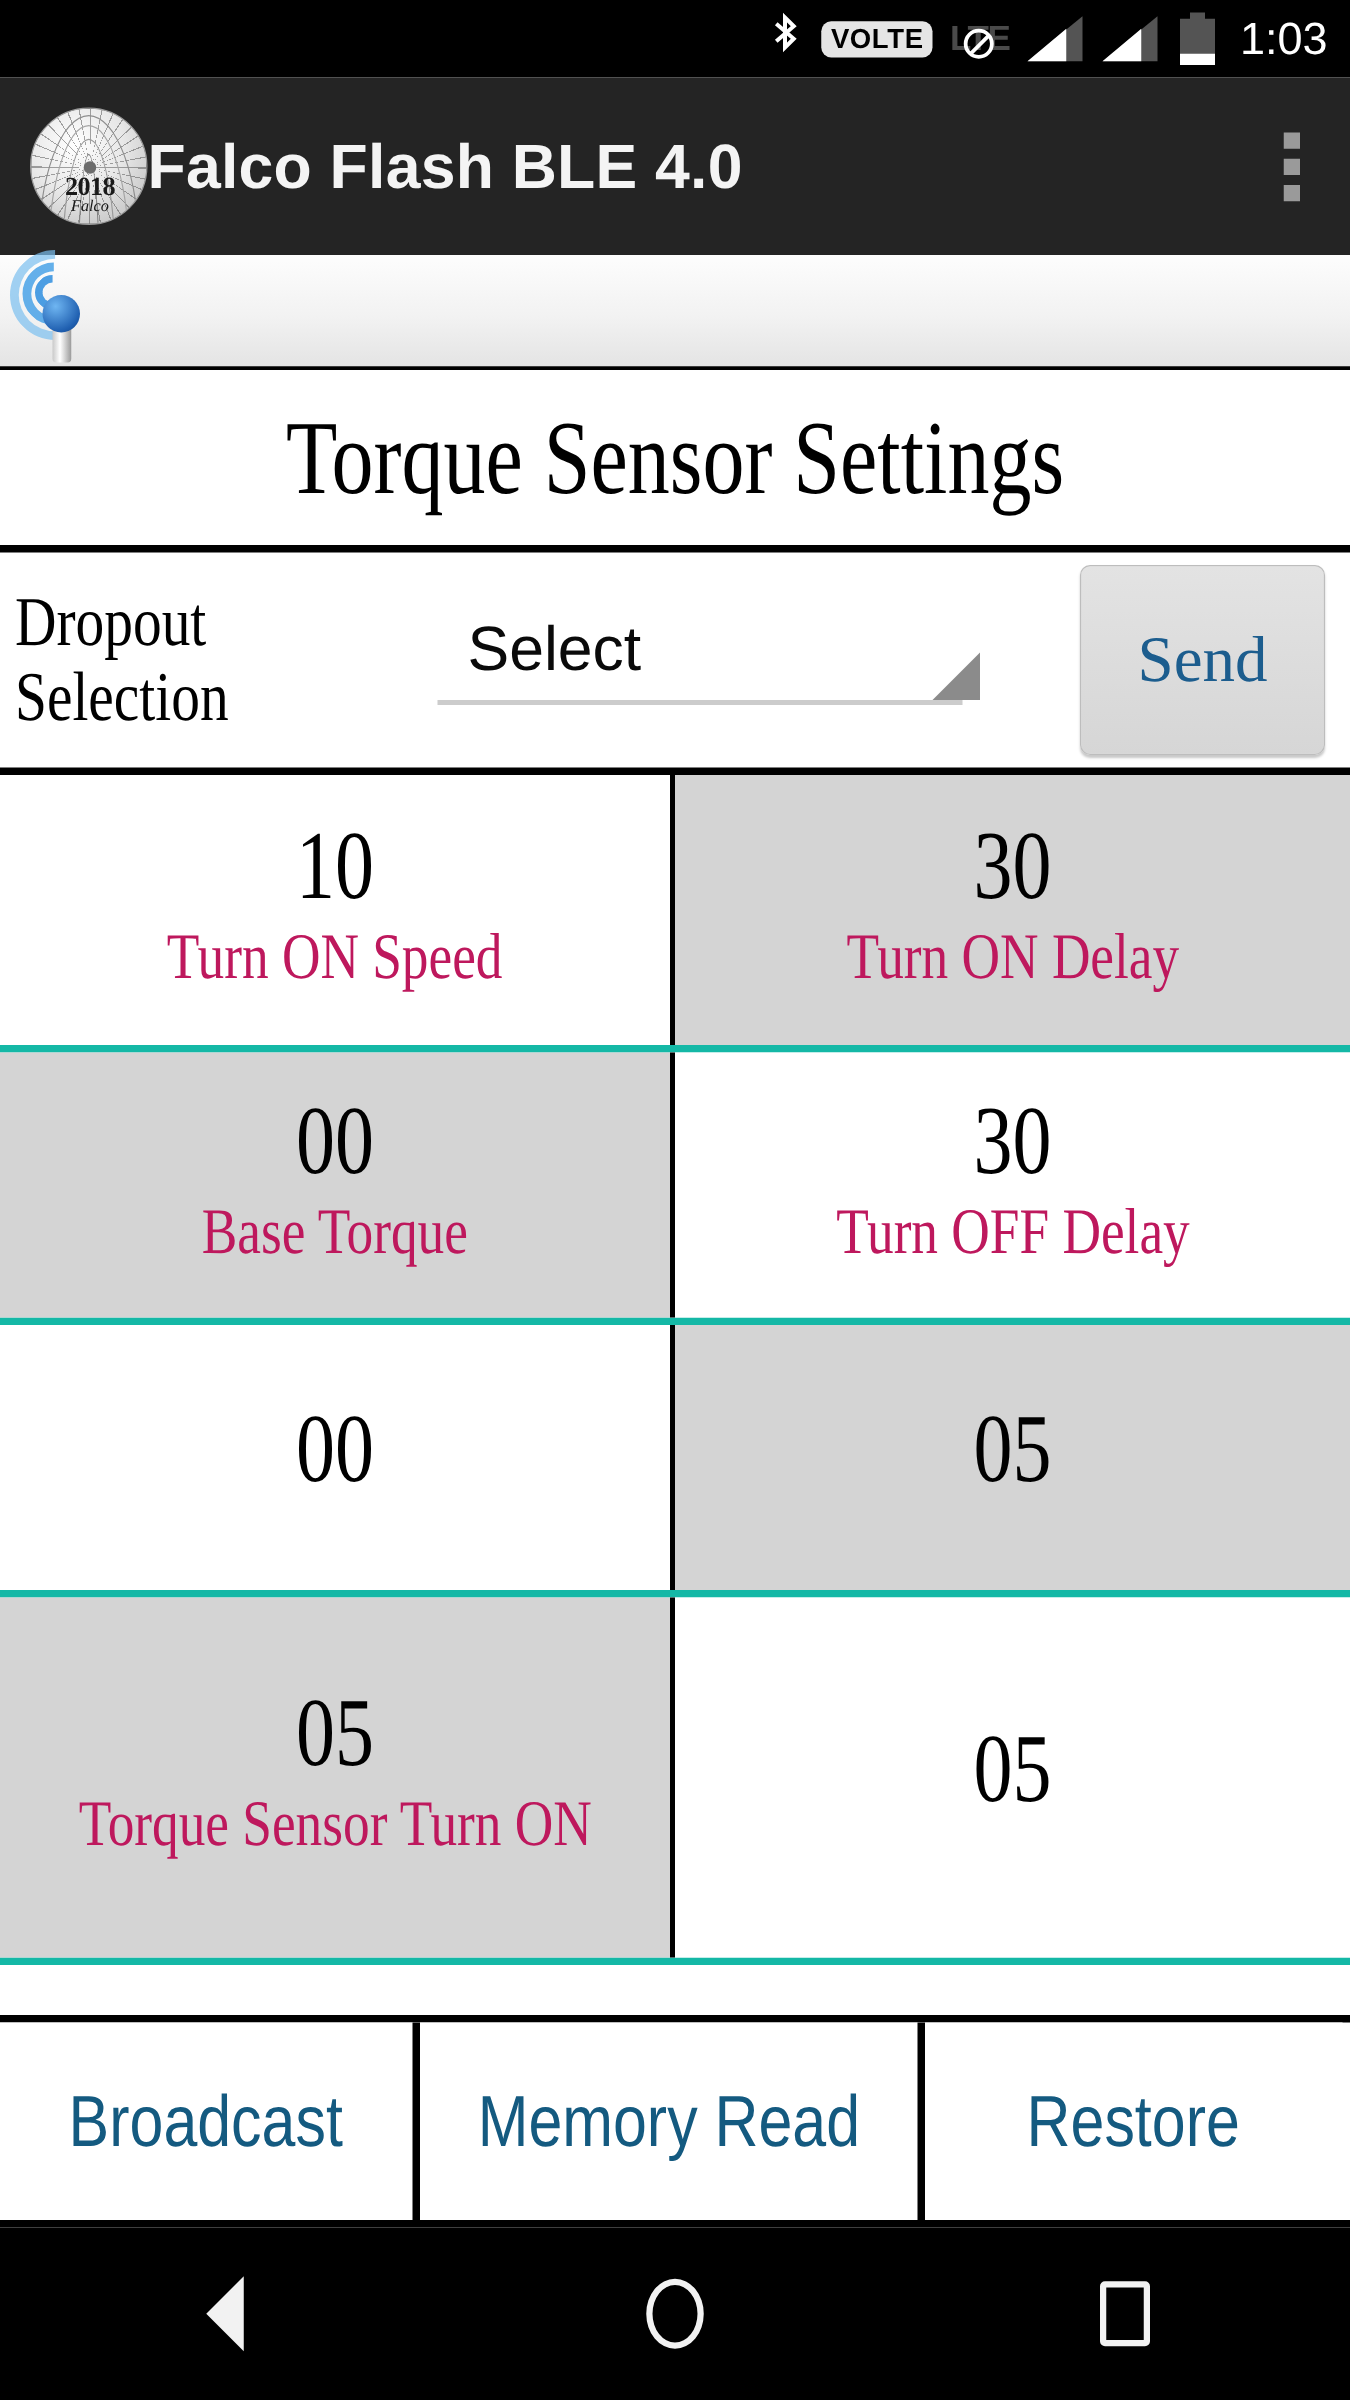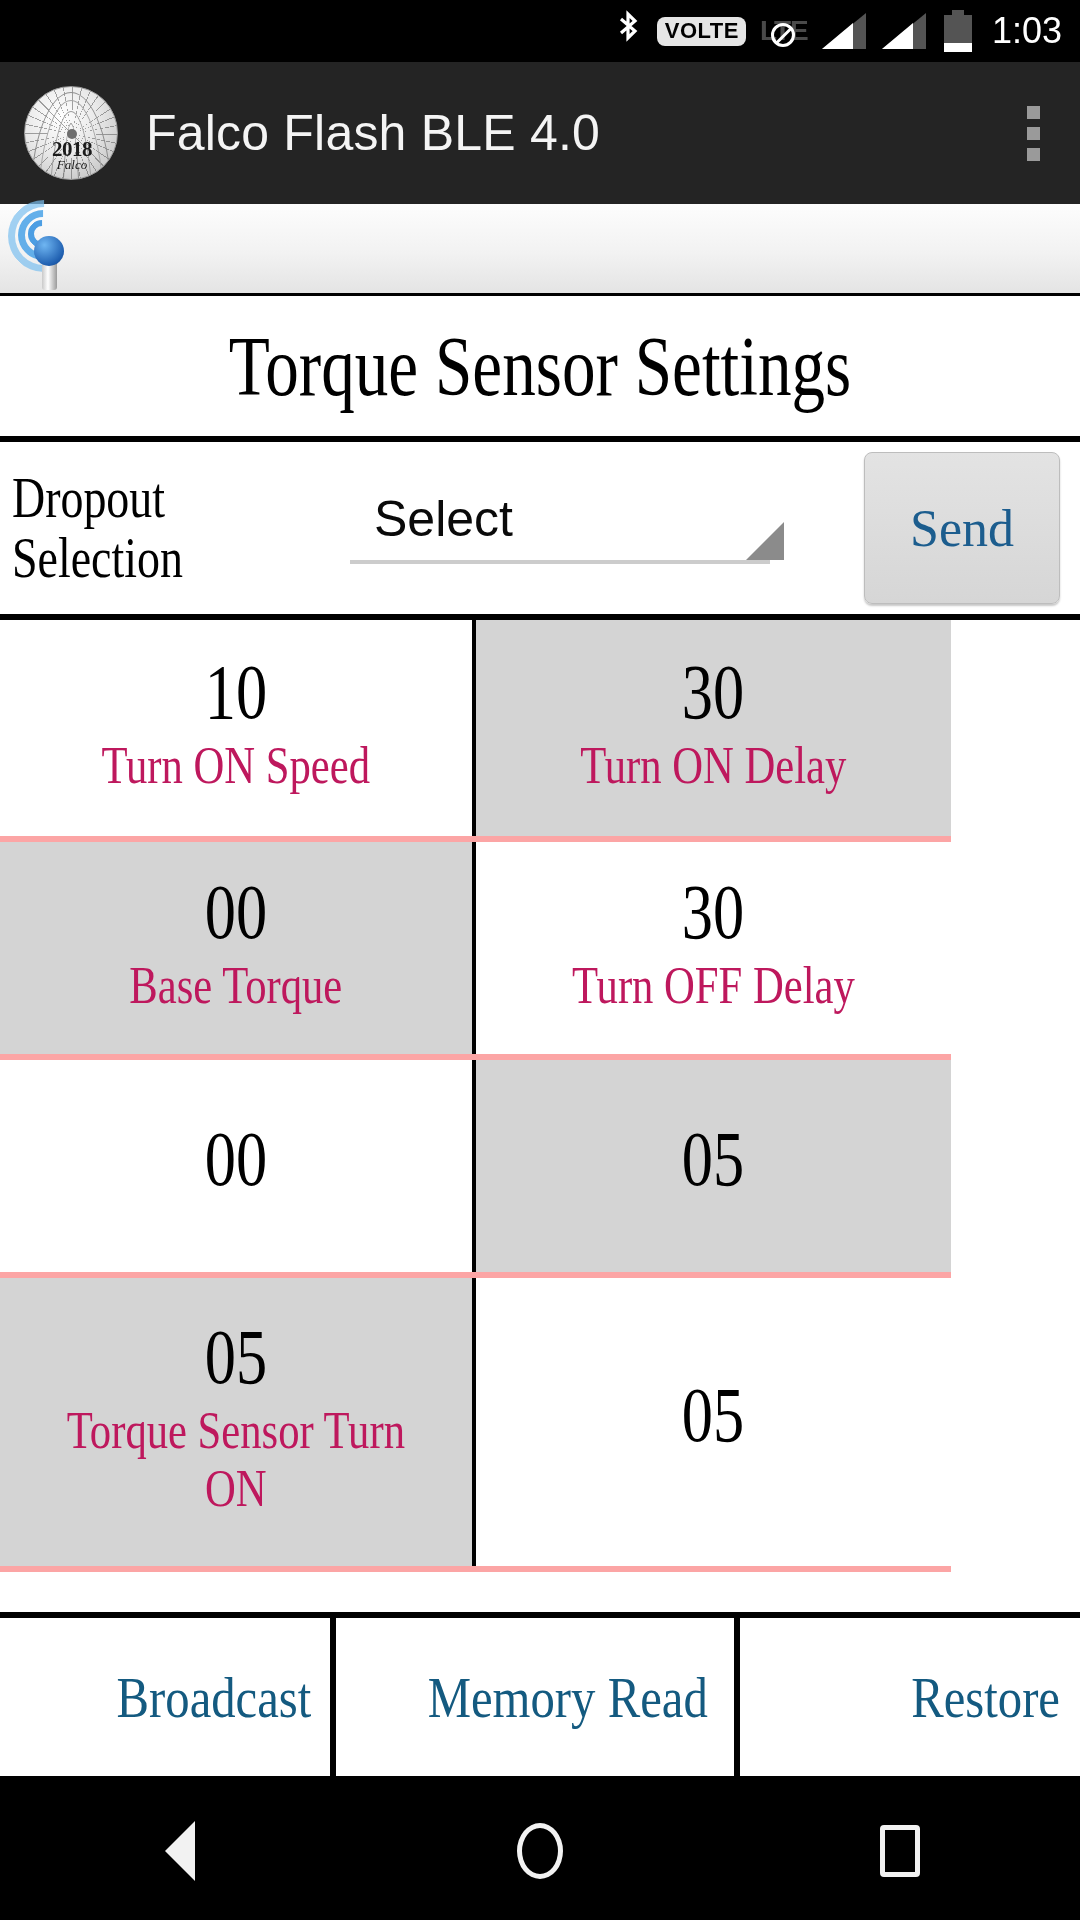--- a/index.html
+++ b/index.html
@@ -92,21 +92,21 @@
     font-family:"Liberation Serif", serif; font-weight:bold;
     font-size:21px; color:#1a1a1a; letter-spacing:-0.5px;
   }
   .logo .brand {
     position:absolute; left:0; top:70px; width:94px; text-align:center;
     font-family:"Liberation Serif", serif; font-style:italic;
     font-size:13px; color:#1a1a1a;
   }
   .appbar-title {
     color:#f4f4f4; font-family:"Liberation Sans", sans-serif;
-    font-size:50px; margin-left:28px; letter-spacing:0.2px; white-space:nowrap;
+    font-size:50px; letter-spacing:0.2px; white-space:nowrap;font-weight:bold;
   }
   .overflow {
     margin-left:auto; width:46px; height:74px;
     display:flex; flex-direction:column; align-items:center; justify-content:center;
   }
   .overflow span {
     width:13px; height:13px; background:#9a9a9a; display:block; margin:4px 0;
   }
 
   
@@ -170,21 +170,21 @@
     margin-left:auto; margin-right:20px;
     width:196px; height:152px; border-radius:8px;
     background:linear-gradient(to bottom,#e3e3e3,#d6d6d6);
     border:1px solid #bdbdbd; box-shadow:0 2px 2px rgba(0,0,0,0.22);
     display:flex; align-items:center; justify-content:center;
     font-family:"Liberation Serif", serif; font-size:52px; color:#1c5d8e;
   }
 
   
   .grid { position:absolute; top:620px; left:0; width:1080px; }
-  .grid-row { display:flex; width:951px; border-bottom:6px solid #fca5a5; }
+  .grid-row { display:flex; width:1080px; border-bottom:6px solid #14b8a6; }
   .cell {
     width:540px; display:flex; flex-direction:column;
     align-items:center; justify-content:center; padding:6px 10px 14px 10px;
     position:relative;
   }
   .cell.left { border-right:4px solid #000; }
   .cell.white { background:#ffffff; }
   .cell.gray  { background:#d4d4d4; }
   .cell .val {
     font-family:"Liberation Serif", serif; font-size:78px; color:#000;
@@ -202,22 +202,22 @@
   .r3 { height:218px; }
   .r4 { height:294px; }
 
   
   .action-bar {
     position:absolute; top:1612px; left:0; width:1080px; height:170px;
     display:flex; border-top:6px solid #000; border-bottom:6px solid #000;
     background:#fff;
   }
   .action-btn {
-    display:flex; align-items:center; justify-content:flex-end;
-    background:#ffffff; font-family:Liberation Serif, serif;
+    display:flex; align-items:center; justify-content:center;
+    background:#ffffff; font-family:Liberation Sans, sans-serif;
     font-size:58px; color:#145a80;
   }
   .action-btn span { display:inline-block; transform:scaleX(0.84); }
   .action-btn.b1 { width:336px; border-right:6px solid #000; }
   .action-btn.b2 { width:404px; border-right:6px solid #000; }
   .action-btn.b3 { width:334px; }
 
   
   .navbar {
     position:absolute; bottom:0; left:0; width:1080px; height:138px;

